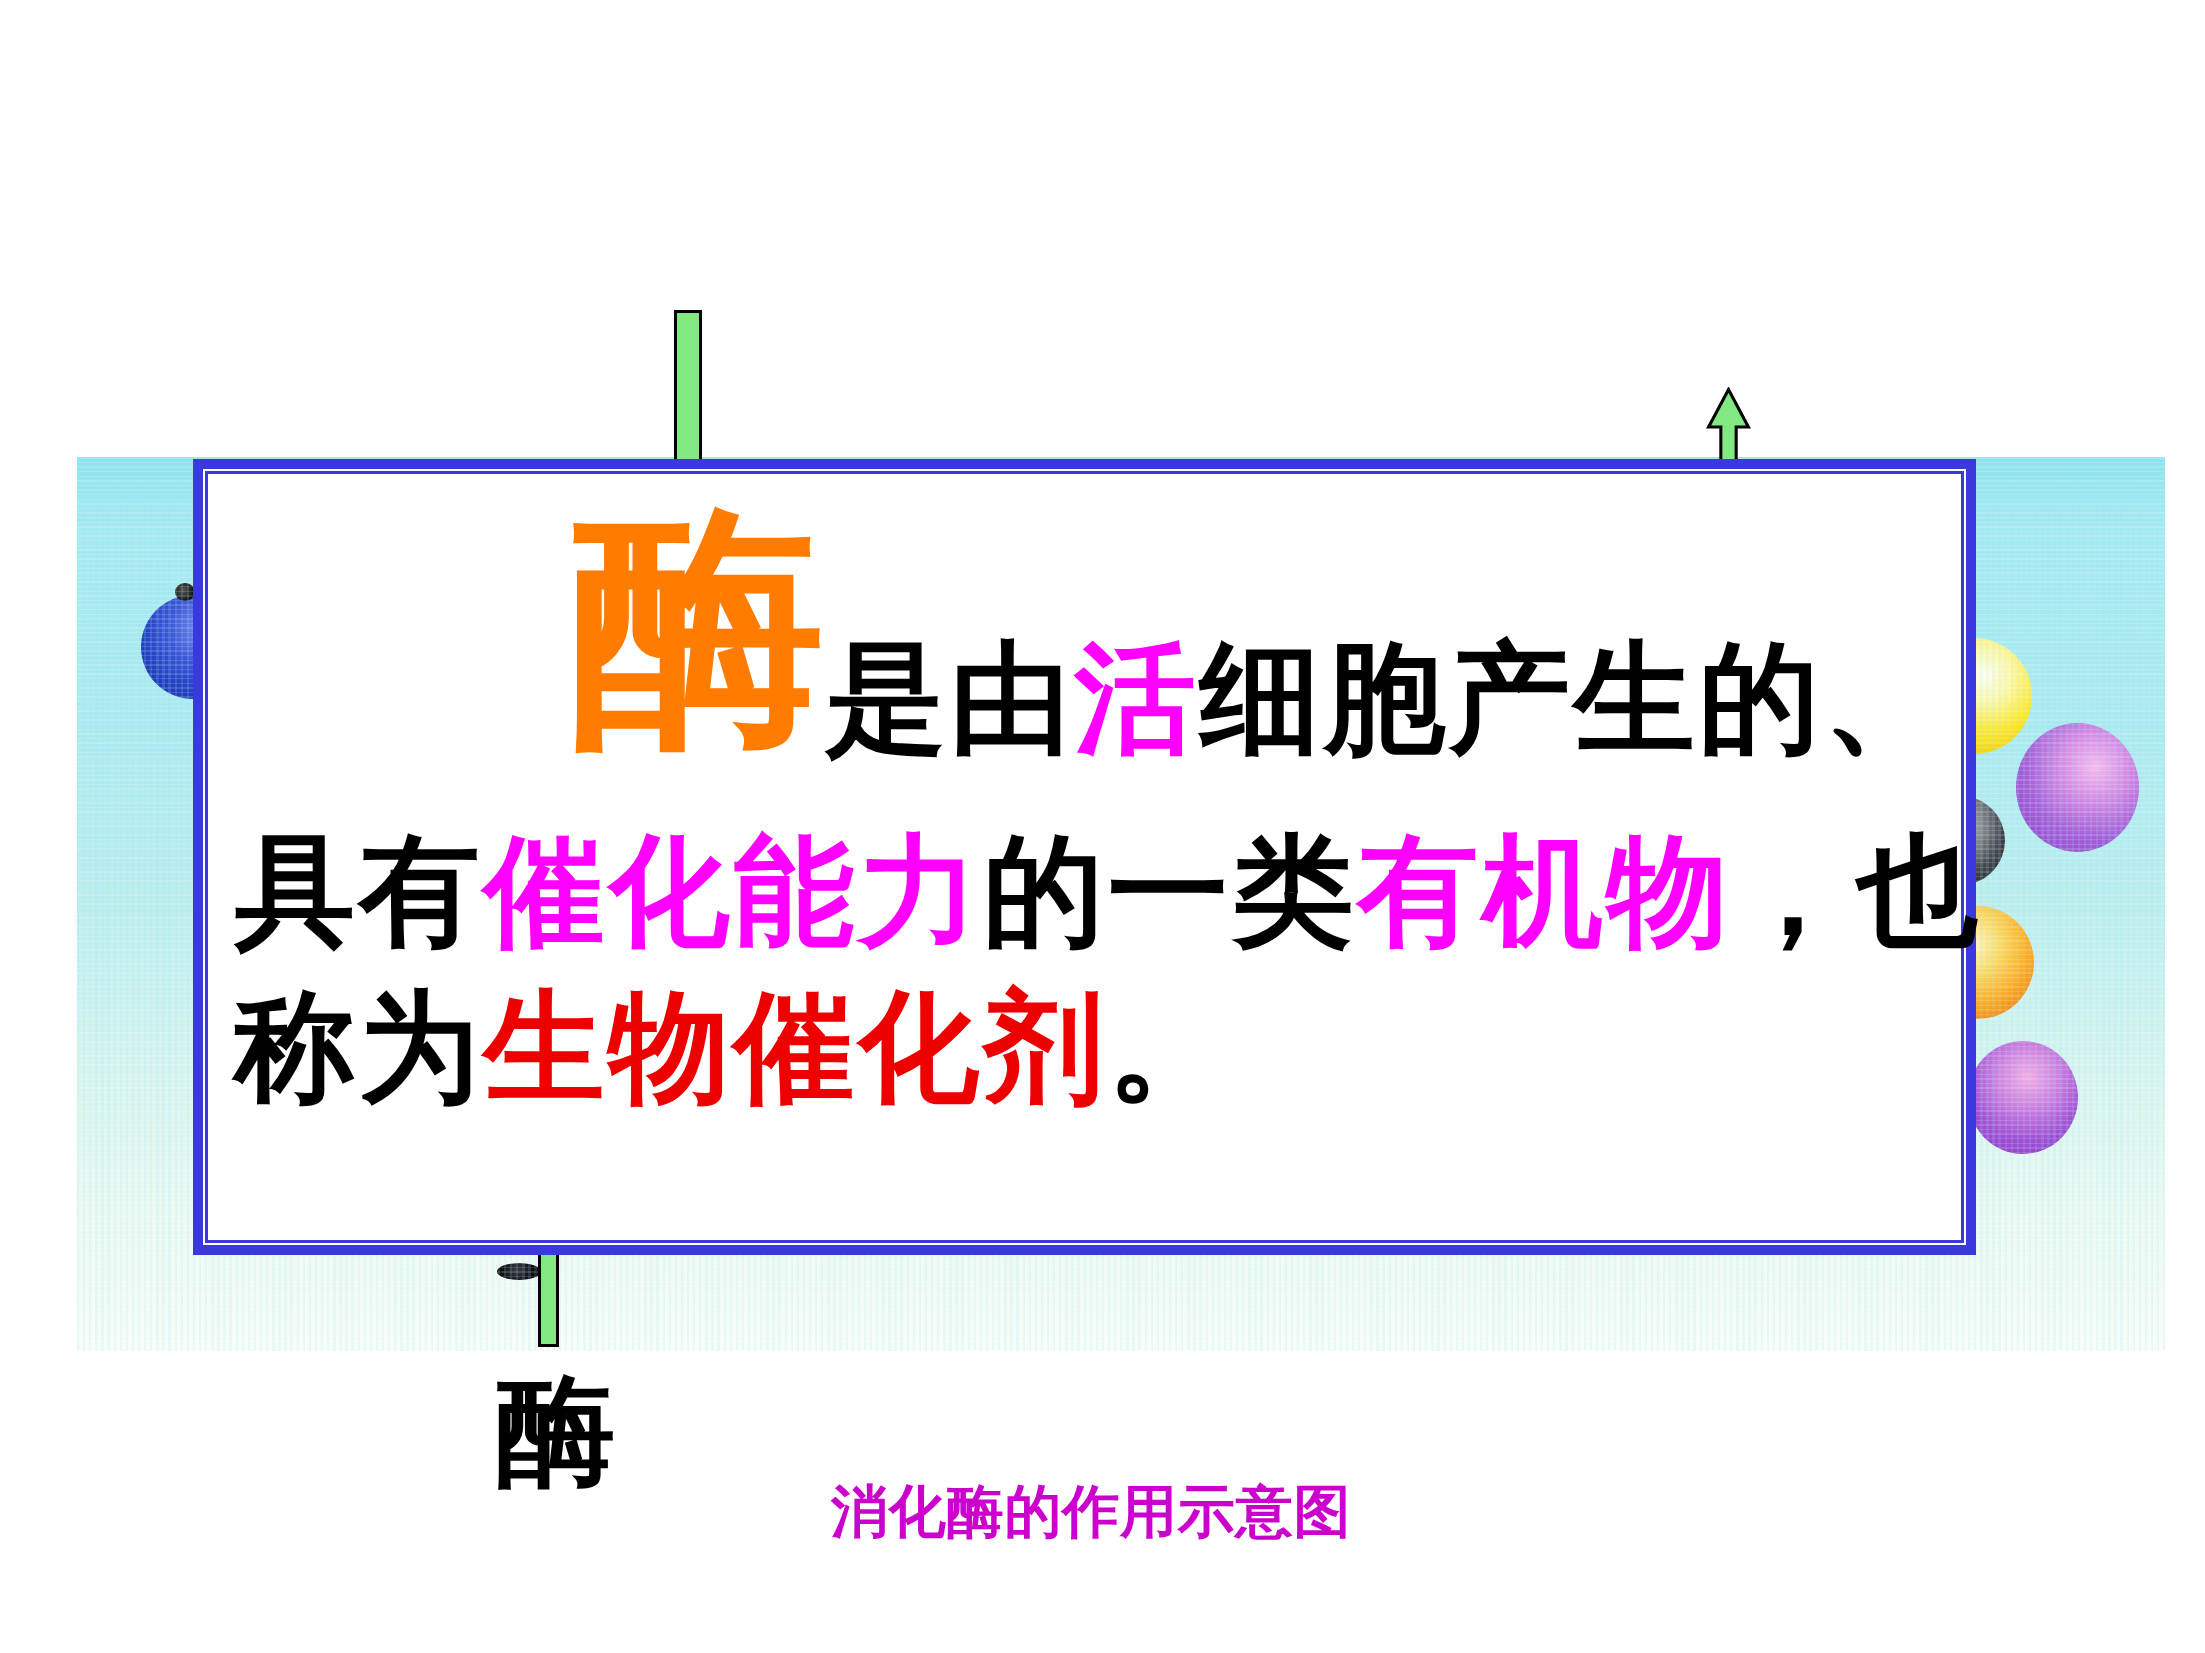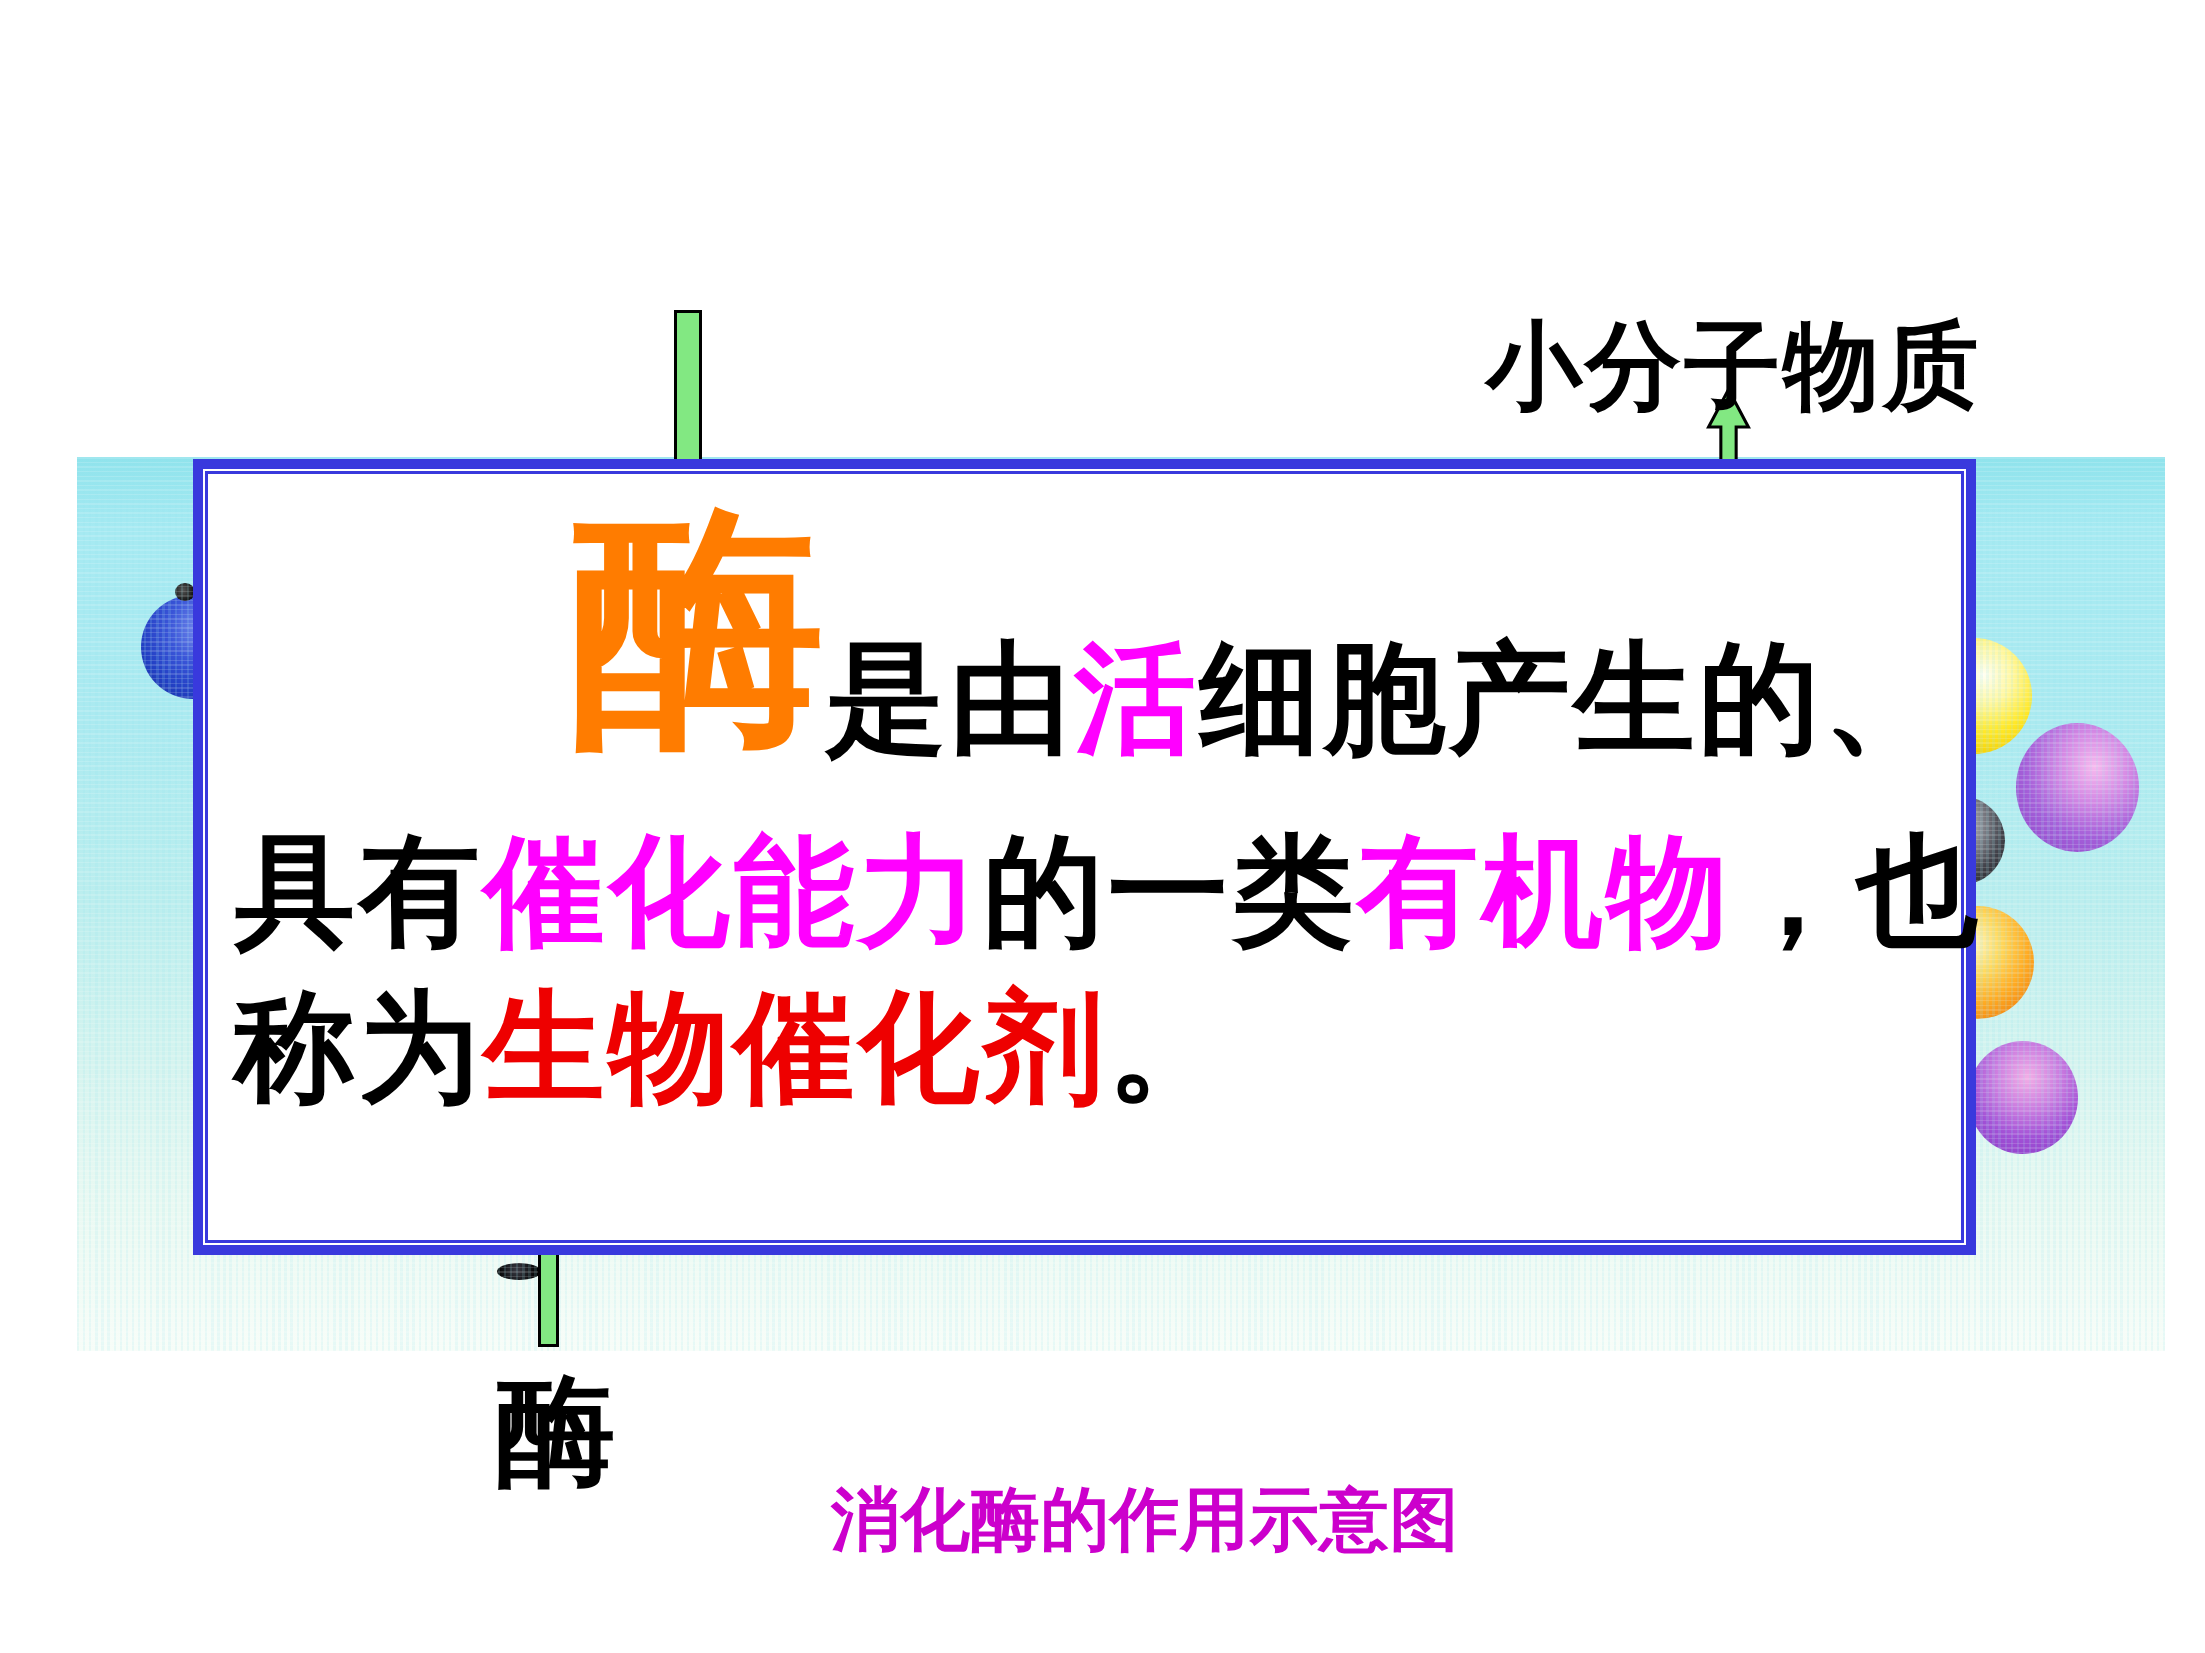--- a/index.html
+++ b/index.html
@@ -49,21 +49,21 @@
   .def-line2{left:31px;top:346px;}
   .def-line3{left:31px;top:502px;}
 
   
   .title{position:absolute;left:172px;top:178px;font-size:96px;font-weight:bold;letter-spacing:3.1px;
     white-space:nowrap;color:#000;}
   .small-mol{position:absolute;left:1486px;top:303px;font-size:96px;font-weight:bold;letter-spacing:3.1px;
     white-space:nowrap;color:#000;}
   .enzyme-bottom{position:absolute;left:496px;top:1371px;font-size:119px;font-weight:bold;color:#000;
     font-family:"DejaVu Serif",serif;line-height:1;}
-  .caption{position:absolute;left:831px;top:1474px;font-size:69px;font-weight:bold;color:#cc00cc;
+  .caption{position:absolute;left:831px;top:1474px;font-size:57px;font-weight:bold;color:#cc00cc;
     white-space:nowrap;letter-spacing:0.8px;}
 </style>
 </head>
 <body>
 
 <div class="slide">
 
   <div class="photo-band">
     <div class="ball ball-blue"></div>
     <div class="blob-dark-left"></div>
@@ -81,18 +81,17 @@
     <polygon points="32,3 58,52 42,52 42,97 22,97 22,52 6,52" fill="#82e882" stroke="#000000" stroke-width="4"></polygon>
   </svg>
 
   <div class="main-box">
     <div class="big-enzyme">酶</div>
     <div class="def-line def-line1"><span style="color: rgb(0, 0, 0); margin-left: 12px;">是由</span><span style="color: rgb(255, 0, 255);">活</span><span style="color: rgb(0, 0, 0);">细胞产生的、</span></div>
     <div class="def-line def-line3"><span style="color: rgb(0, 0, 0);">称为</span><span style="color: rgb(238, 0, 0);">生物催化剂</span><span style="color: rgb(0, 0, 0);">。</span></div>
     <div class="def-line def-line2"><span style="color: rgb(0, 0, 0);">具有</span><span style="color: rgb(255, 0, 255);">催化能力</span><span style="color: rgb(0, 0, 0);">的一类</span><span style="color: rgb(255, 0, 255);">有机物</span><span style="color: rgb(0, 0, 0);">，也</span></div>
   </div>
 
-  <div class="small-mol">小分子物质</div>
   <div class="enzyme-bottom">酶</div>
   <div class="caption">消化酶的作用示意图</div>
 
 </div>
 
 
 </body></html>

